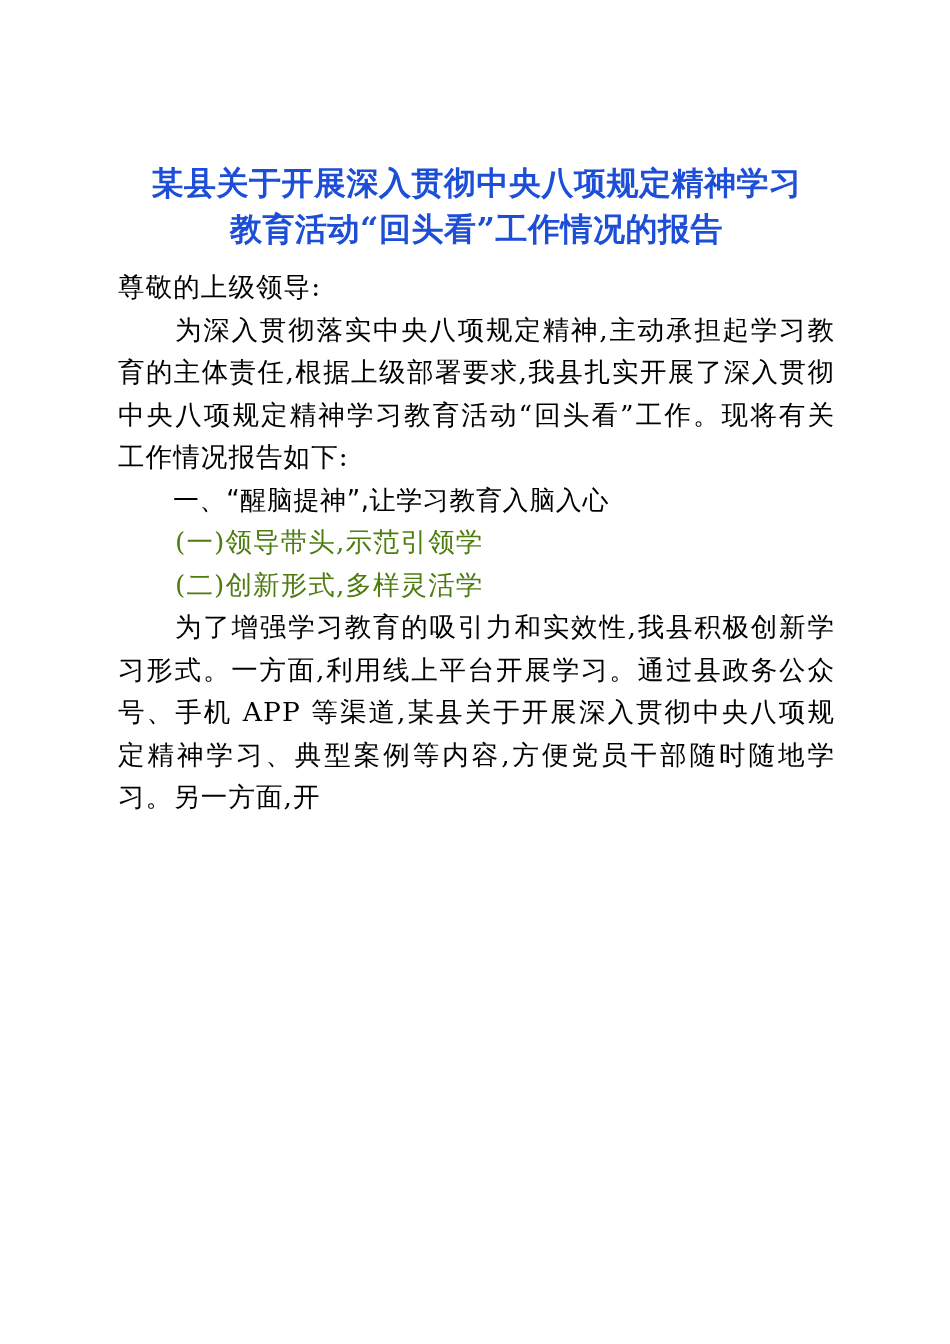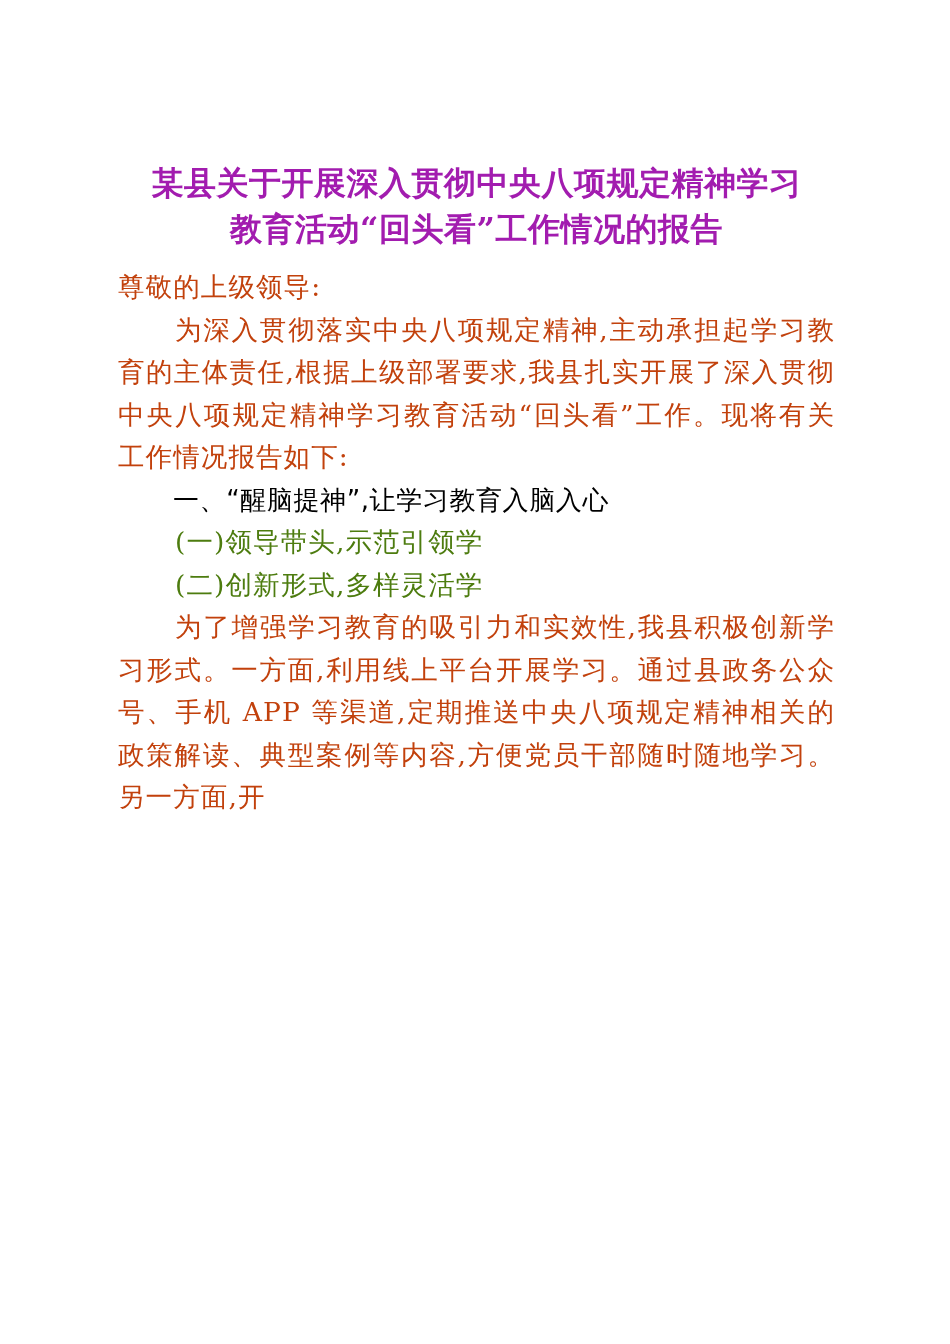--- a/index.html
+++ b/index.html
@@ -34,39 +34,39 @@
   }
 
   
   .doc-title {
     font-family: "DejaVu Serif", "Liberation Serif", serif;
     font-weight: bold;
     font-size: 32px;
     line-height: 46px;
     text-align: center;
     letter-spacing: 0.5px;
-    color: #a21caf;
+    color: #1d4ed8;
     margin: 0 0 14px 0;
     width: 717px;
   }
   .doc-title .tl-line {
     display: block;
     white-space: nowrap;
   }
 
   
   .para {
     font-family: "DejaVu Serif", "Liberation Serif", serif;
     font-size: 26.5px;
     line-height: 42.5px;
     text-align: justify;
     text-align-last: left;
     text-justify: inter-character;
     letter-spacing: 1.1px;
-    color: #c2410c;
+    color: #000000;
     margin: 0;
     width: 717px;
     word-break: break-all;
   }
   .para.salutation {
     text-indent: 0;
   }
   .para.indent2 {
     text-indent: 57px;
   }
@@ -111,16 +111,16 @@
 
     <p class="para indent2">为深入贯彻落实中央八项规定精神,主动承担起学习教育的主体责任,根据上级部署要求,我县扎实开展了深入贯彻中央八项规定精神学习教育活动“回头看”工作。现将有关工作情况报告如下:</p>
 
     <p class="h1-head">一、“醒脑提神”,让学习教育入脑入心</p>
 
     <p class="h2-head">(一)领导带头,示范引领学</p>
 
 
     <p class="h2-head">(二)创新形式,多样灵活学</p>
 
-    <p class="para indent2">为了增强学习教育的吸引力和实效性,我县积极创新学习形式。一方面,利用线上平台开展学习。通过县政务公众号、手机 APP 等渠道,定期推送中央八项规定精神相关的政策解读、典型案例等内容,方便党员干部随时随地学习。另一方面,开</p>
+    <p class="para indent2">为了增强学习教育的吸引力和实效性,我县积极创新学习形式。一方面,利用线上平台开展学习。通过县政务公众号、手机 APP 等渠道,某县关于开展深入贯彻中央八项规定精神学习、典型案例等内容,方便党员干部随时随地学习。另一方面,开</p>
 
   </div>
 </div>
 
 </body></html>

